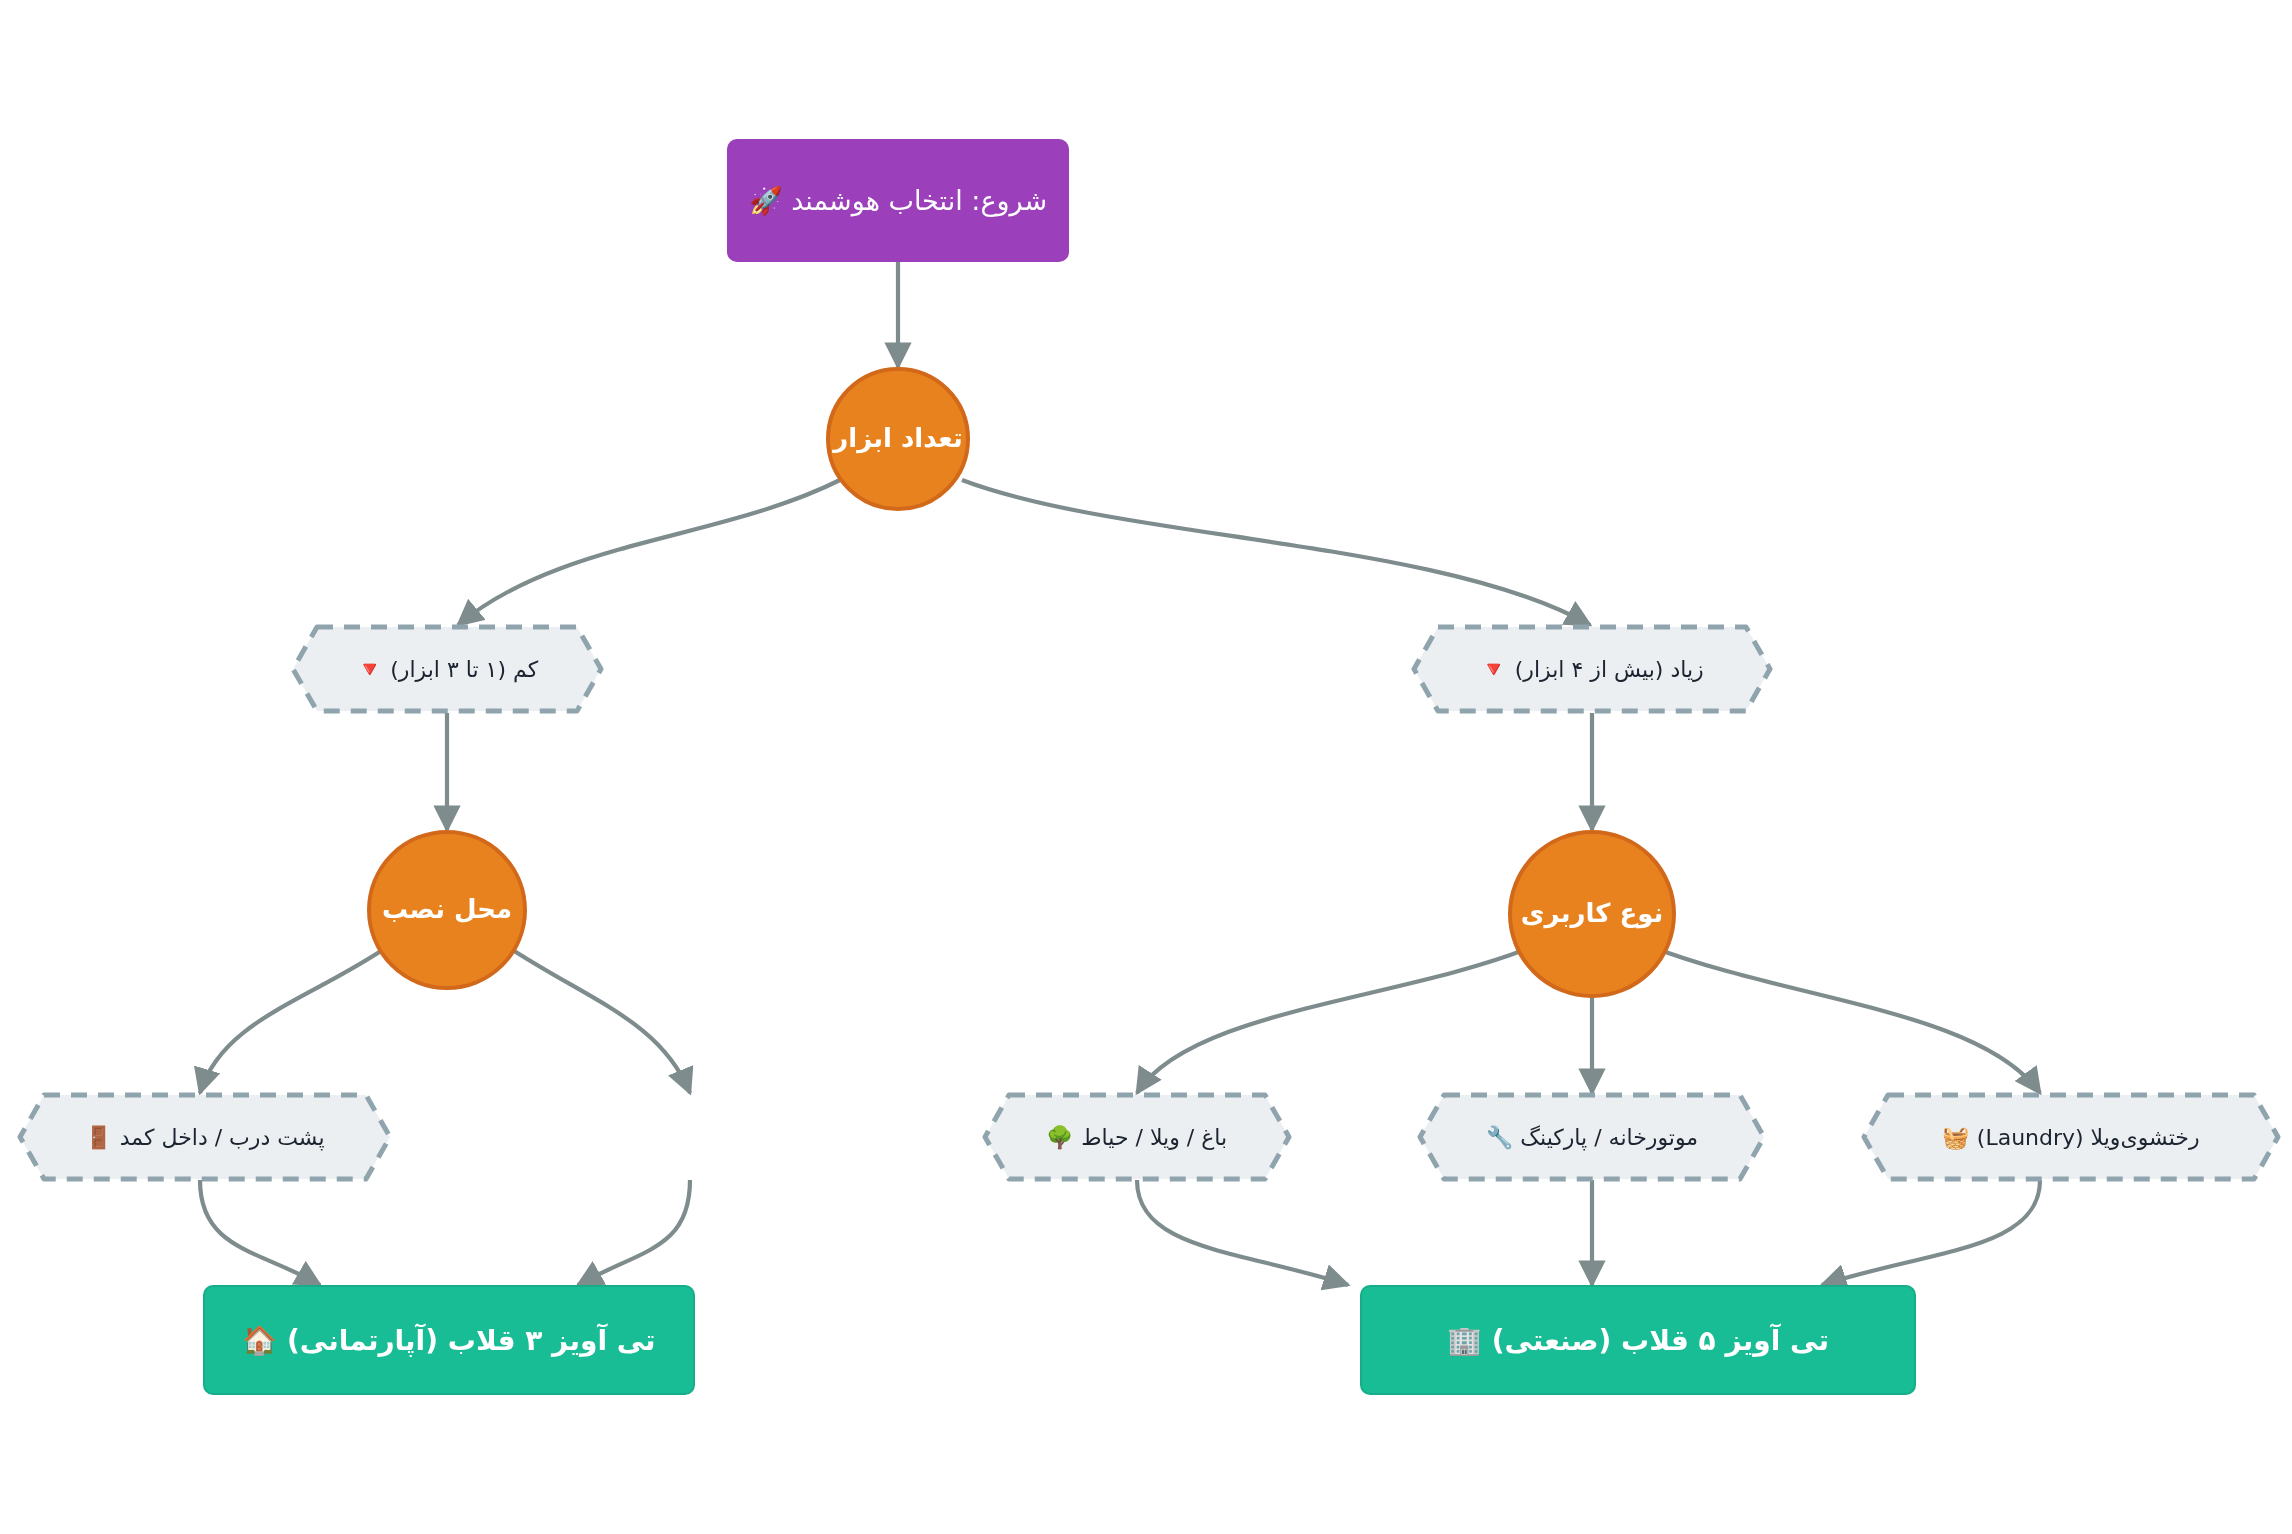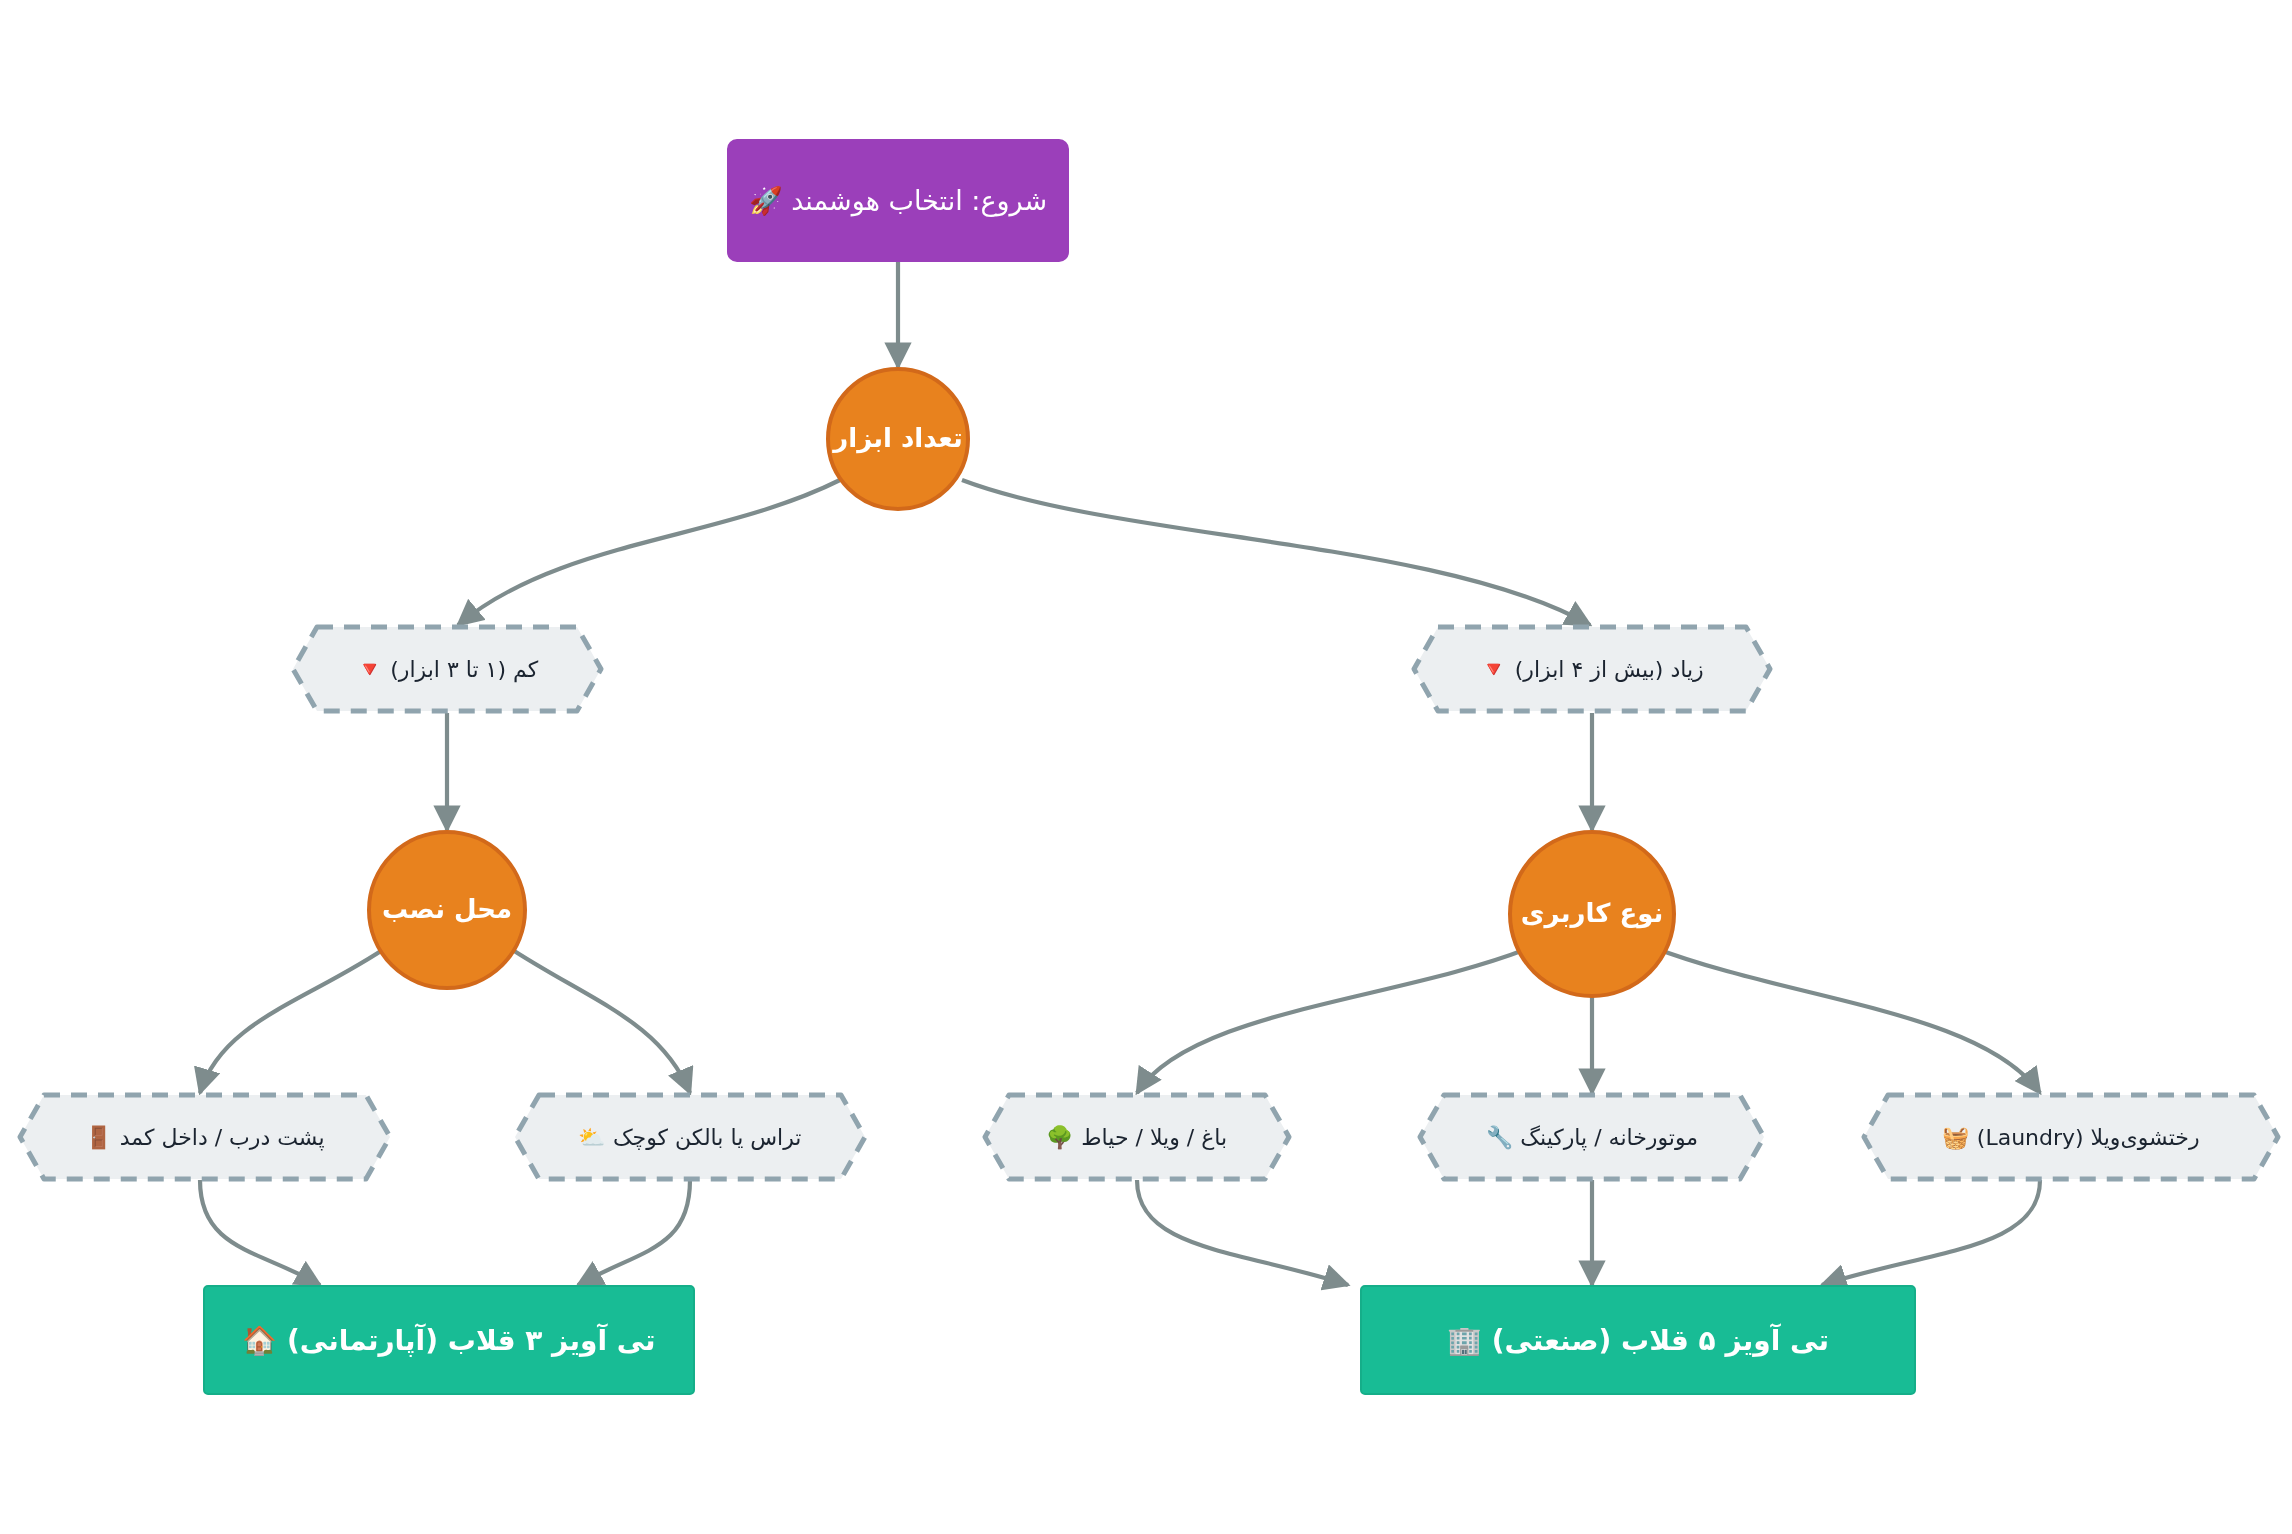--- a/index.html
+++ b/index.html
@@ -82,21 +82,21 @@
     font-size: 22px;
     color: #1b2430;
     white-space: nowrap;
     padding: 0 30px;
     box-sizing: border-box;
   }
   
   .node-result {
     background: #18BC95;
     border: 2px solid #15AE89;
-    border-radius: 5px;
+    border-radius: 10px;
     color: #ffffff;
     font-size: 28px;
     font-weight: 700;
     line-height: 1.25;
     padding: 0 23px;
   }
 </style>
 </head>
 <body>
 
@@ -172,26 +172,20 @@
     <span>نوع کاربری</span>
   </div>
 
   <div class="hexwrap" style="left:18px; top:1093px; width:374px; height:88px;">
     <svg class="hexborder" width="374" height="88" viewBox="0 0 374 88">
       <polygon points="26,2 348,2 372,44 348,86 26,86 2,44" fill="#ECEFF1" stroke="#90A4AE" stroke-width="5" stroke-dasharray="16 11" stroke-linejoin="round"></polygon>
     </svg>
     <div class="hexlabel">پشت درب / داخل کمد 🚪</div>
   </div>
 
-  <div class="hexwrap" style="left:513px; top:1093px; width:354px; height:88px;">
-    <svg class="hexborder" width="354" height="88" viewBox="0 0 354 88">
-      <polygon points="26,2 328,2 352,44 328,86 26,86 2,44" fill="#ECEFF1" stroke="#90A4AE" stroke-width="5" stroke-dasharray="16 11" stroke-linejoin="round"></polygon>
-    </svg>
-    <div class="hexlabel">تراس یا بالکن کوچک ⛅</div>
-  </div>
 
   <div class="hexwrap" style="left:1418px; top:1093px; width:348px; height:88px;">
     <svg class="hexborder" width="348" height="88" viewBox="0 0 348 88">
       <polygon points="26,2 322,2 346,44 322,86 26,86 2,44" fill="#ECEFF1" stroke="#90A4AE" stroke-width="5" stroke-dasharray="16 11" stroke-linejoin="round"></polygon>
     </svg>
     <div class="hexlabel">موتورخانه / پارکینگ 🔧</div>
   </div>
 
   <div class="hexwrap" style="left:983px; top:1093px; width:308px; height:88px;">
     <svg class="hexborder" width="308" height="88" viewBox="0 0 308 88">

